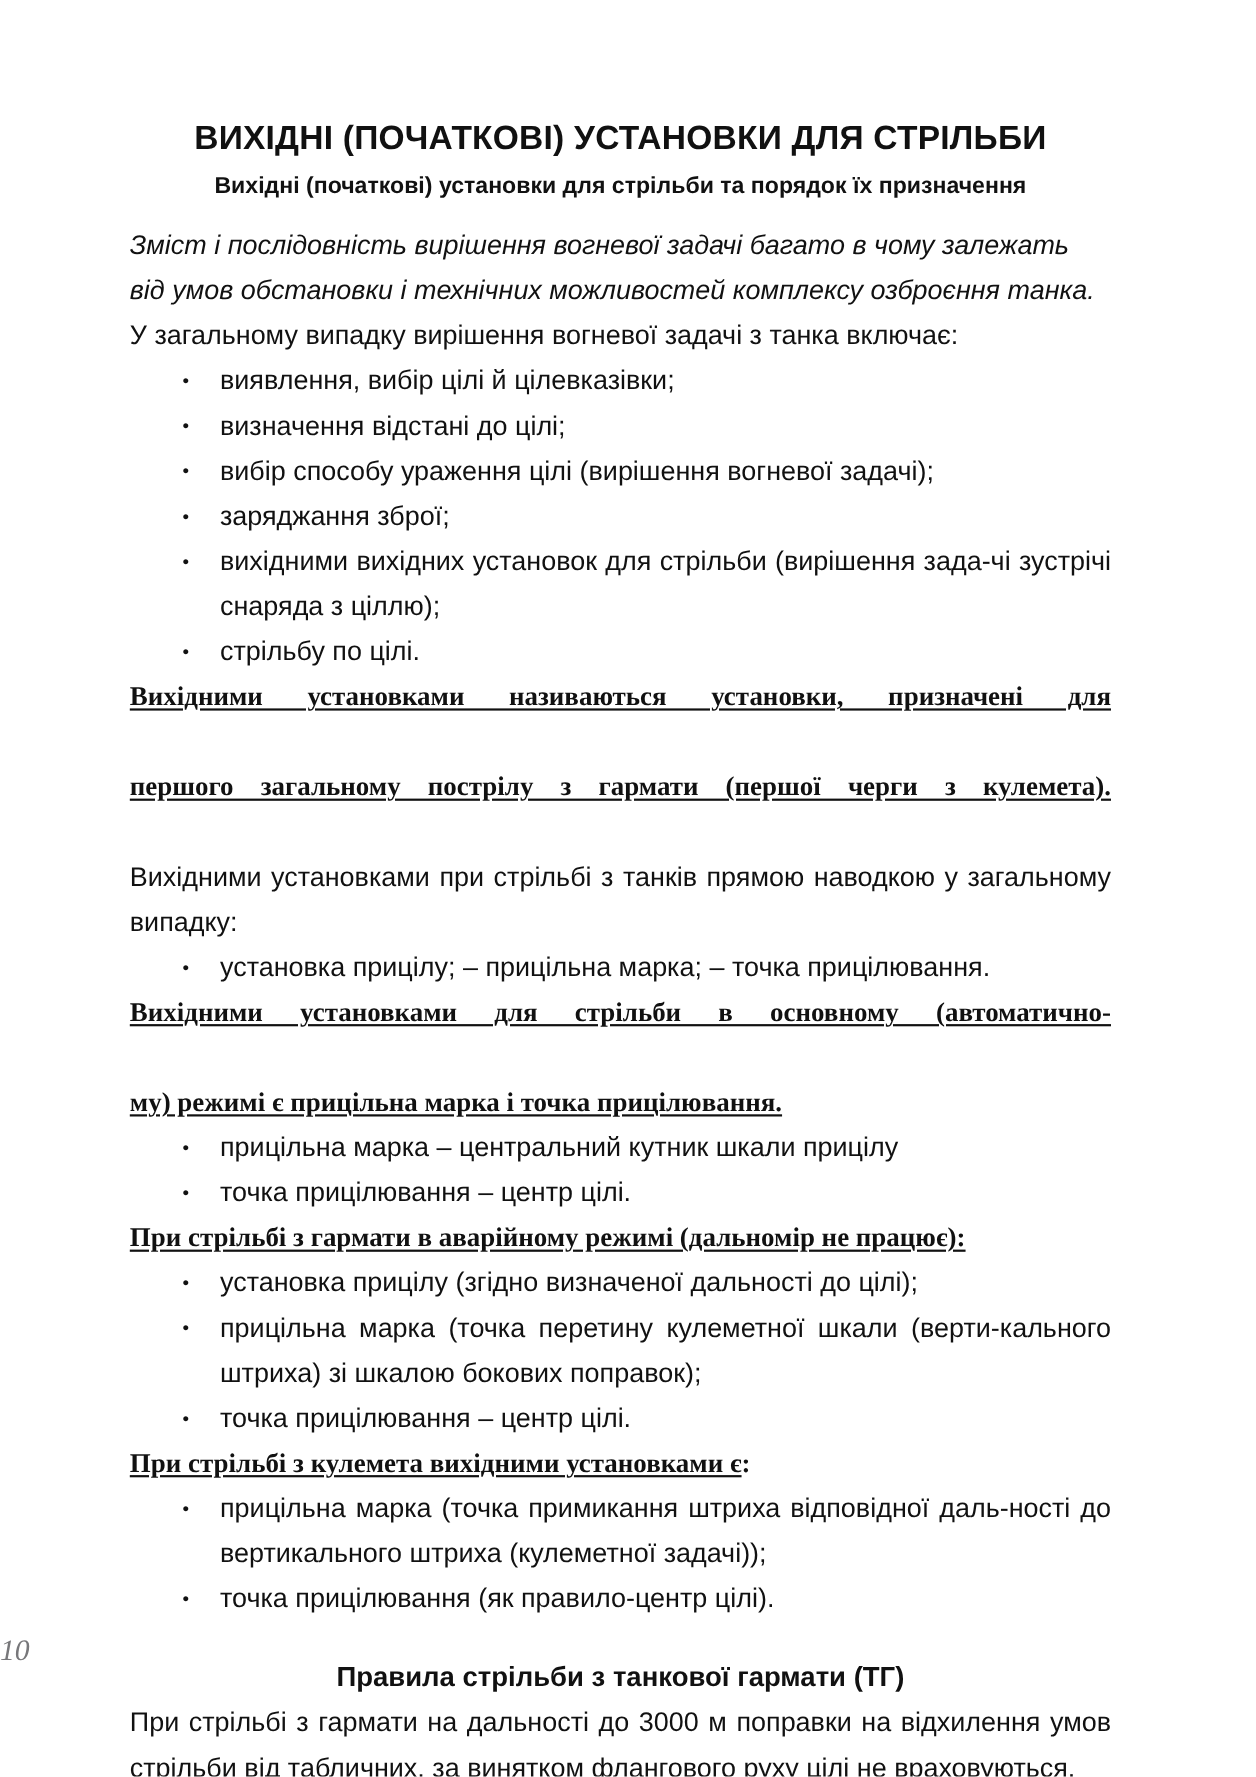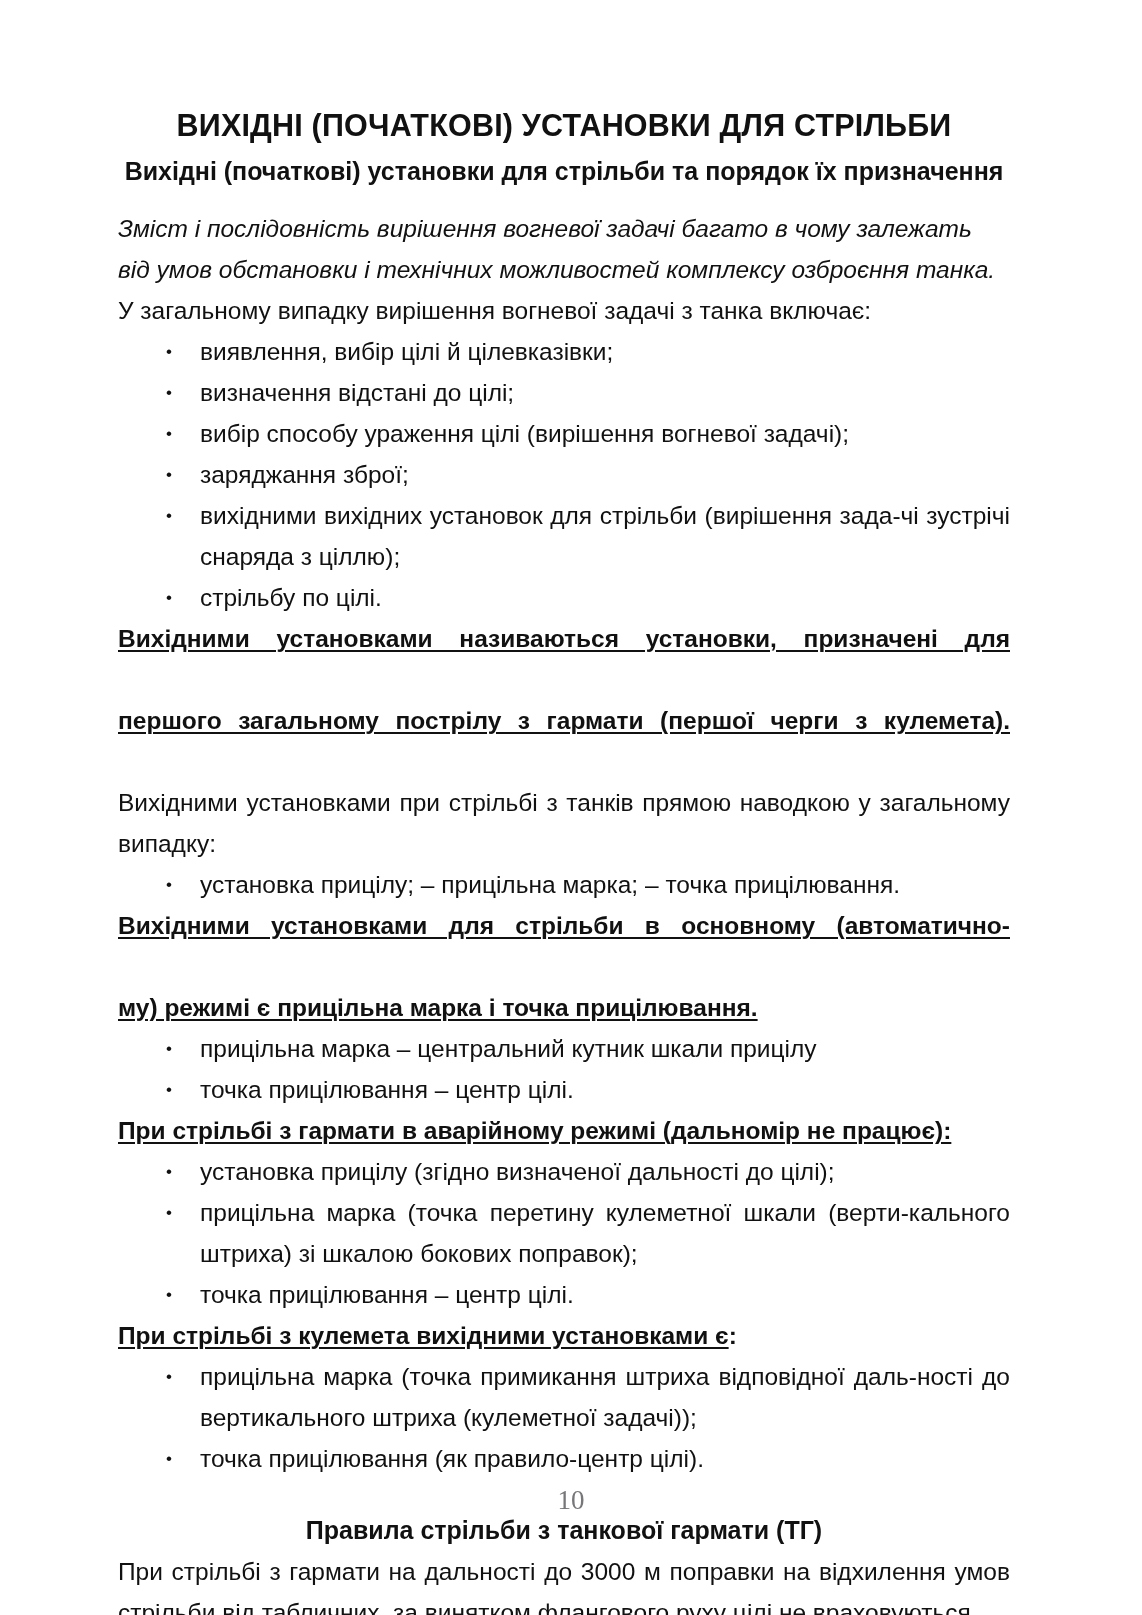--- a/index.html
+++ b/index.html
@@ -33,21 +33,21 @@
     font-size: 30.5px;
     font-weight: bold;
     text-align: center;
     letter-spacing: 0.2px;
     line-height: 1.18;
     margin: 0 0 12px 0;
     white-space: nowrap;
   }
 
   .doc-subtitle {
-    font-size: 25px;
+    font-size: 21px;
     font-weight: bold;
     text-align: center;
     line-height: 1.2;
     margin: 0 0 22px 0;
     white-space: nowrap;
   }
 
   .section-heading {
     font-size: 25px;
     font-weight: bold;
@@ -72,20 +72,21 @@
   .para.no-just {
     text-align: left;
   }
 
   .callout-line {
     font-size: 24.5px;
     font-weight: bold;
     line-height: 41px;
     margin: 0;
     display: block;
+    font-family: Liberation Serif, serif;
   }
   .callout-line .u {
     text-decoration: underline;
     text-underline-offset: 3px;
     text-decoration-thickness: 2px;
   }
 
   
   .spread {
     display: block;
@@ -123,25 +124,25 @@
     font-size: 17px;
     line-height: 41px;
   }
 
   
   .page-number {
     position: absolute;
     left: 0;
     right: 0;
     top: 1487px;
-    text-align: center;
     font-family: "Liberation Serif", "DejaVu Serif", serif;
     font-size: 27px;
     color: #77777a;
     line-height: 1;
+    font-style: italic;
   }
 </style>
 </head>
 <body>
 
 <div class="page">
 
   <h1 class="doc-title">ВИХІДНІ (ПОЧАТКОВІ) УСТАНОВКИ ДЛЯ СТРІЛЬБИ</h1>
 
   <h2 class="doc-subtitle">Вихідні (початкові) установки для стрільби та порядок їх призначення</h2>

